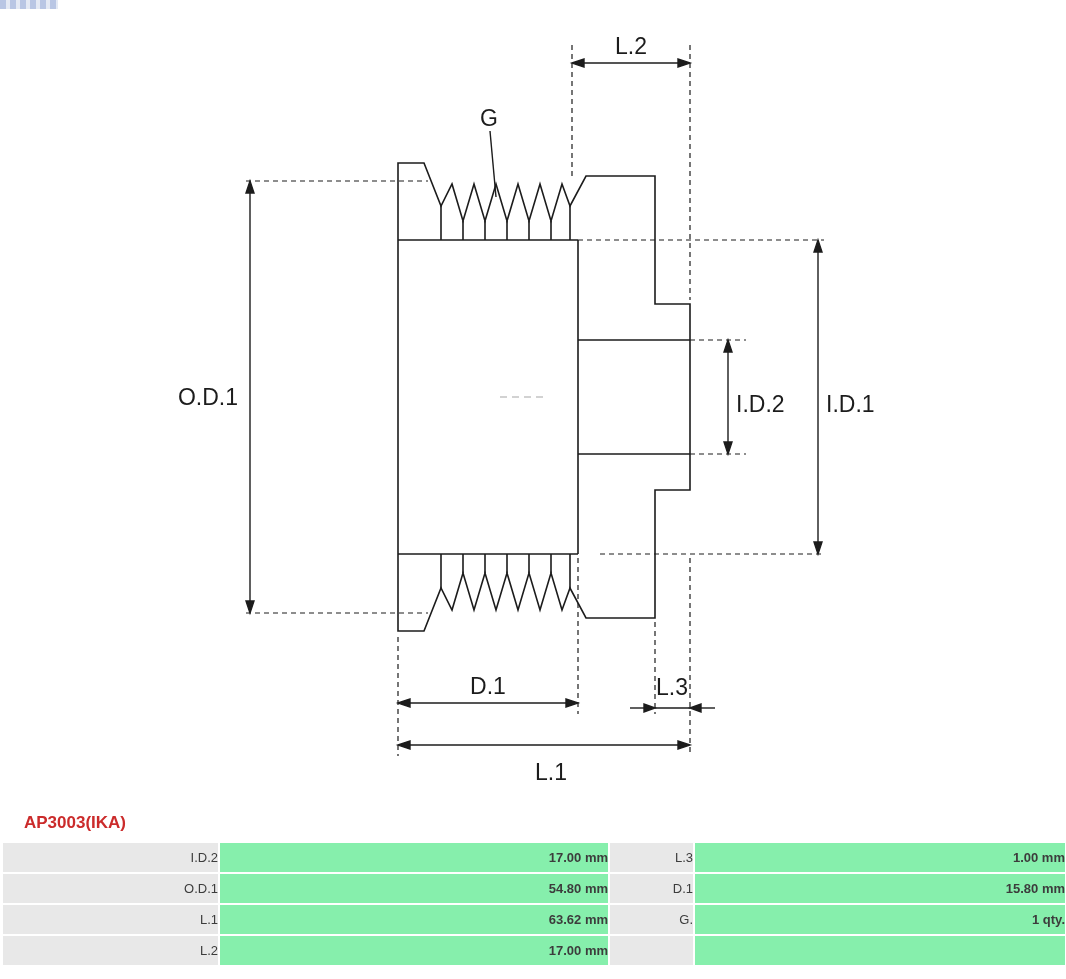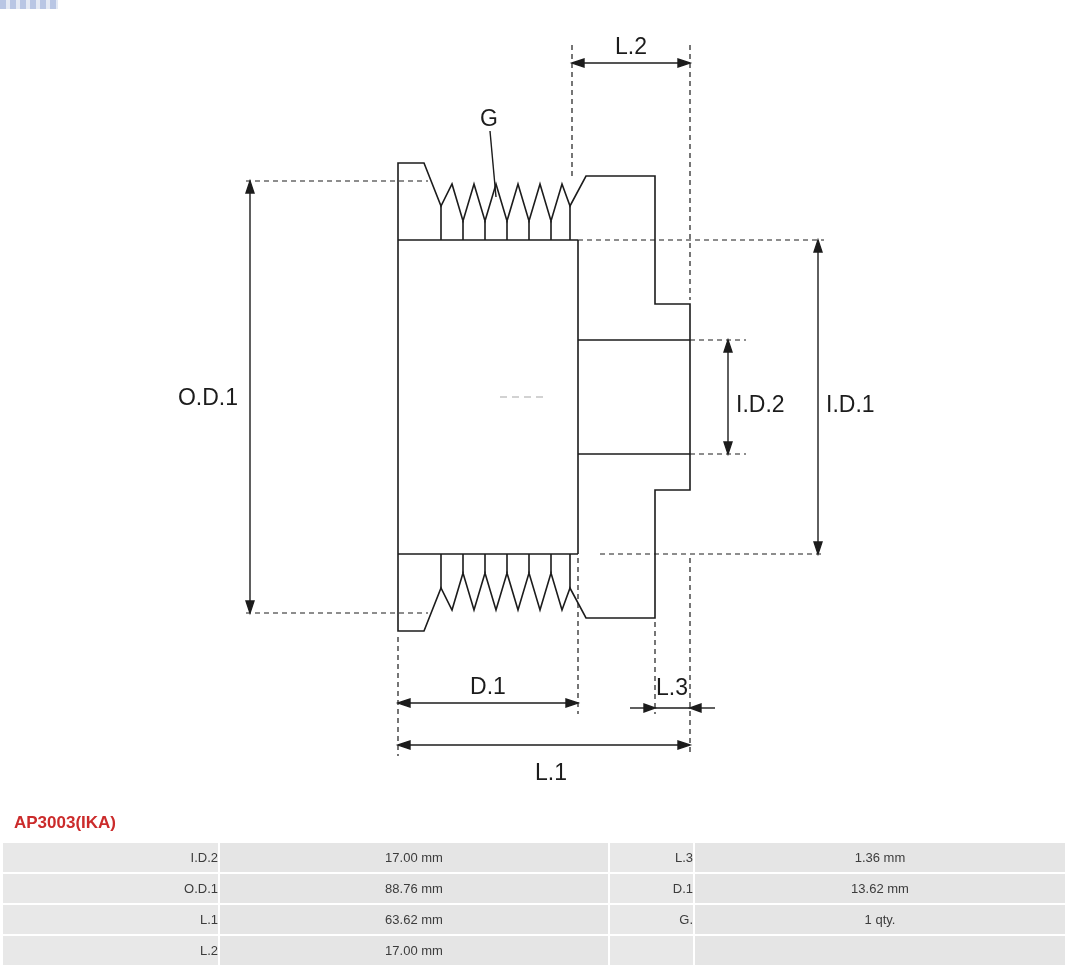--- a/index.html
+++ b/index.html
@@ -25,21 +25,21 @@
   }
   svg.drawing {
     position: absolute;
     left: 0;
     top: 0;
     width: 1066px;
     height: 810px;
   }
   .part-number {
     position: absolute;
-    left: 14px;
+    left: 24px;
     top: 813px;
     font-size: 17px;
     font-weight: bold;
     color: #cb2b2b;
   }
   table.spec-table {
     position: absolute;
     left: 1px;
     top: 841px;
     width: 1064px;
@@ -54,22 +54,23 @@
     padding: 0;
     overflow: hidden;
     white-space: nowrap;
   }
   td.lbl {
     background: #e8e8e8;
     text-align: right;
     padding-right: 12px;
   }
   td.val {
-    background: #e5e5e5;
-    text-align: center;
+    background: #86efac;
+    text-align: right;
+    font-weight: bold;
   }
   td.val1 { padding-right: 50px; }
   td.val2 { padding-right: 20px; }
 </style>
 </head>
 <body>
 
 <div class="page">
 
   <div class="logo-fragment"></div>
@@ -175,27 +176,27 @@
       <col style="width:217px">
       <col style="width:390px">
       <col style="width:85px">
       <col style="width:372px">
     </colgroup>
     <tbody>
       <tr>
         <td class="lbl">I.D.2</td>
         <td class="val val1">17.00 mm</td>
         <td class="lbl">L.3</td>
-        <td class="val val2">1.36 mm</td>
+        <td class="val val2">1.00 mm</td>
       </tr>
       <tr>
         <td class="lbl">O.D.1</td>
-        <td class="val val1">88.76 mm</td>
+        <td class="val val1">54.80 mm</td>
         <td class="lbl">D.1</td>
-        <td class="val val2">13.62 mm</td>
+        <td class="val val2">15.80 mm</td>
       </tr>
       <tr>
         <td class="lbl">L.1</td>
         <td class="val val1">63.62 mm</td>
         <td class="lbl">G.</td>
         <td class="val val2">1 qty.</td>
       </tr>
       <tr>
         <td class="lbl">L.2</td>
         <td class="val val1">17.00 mm</td>

